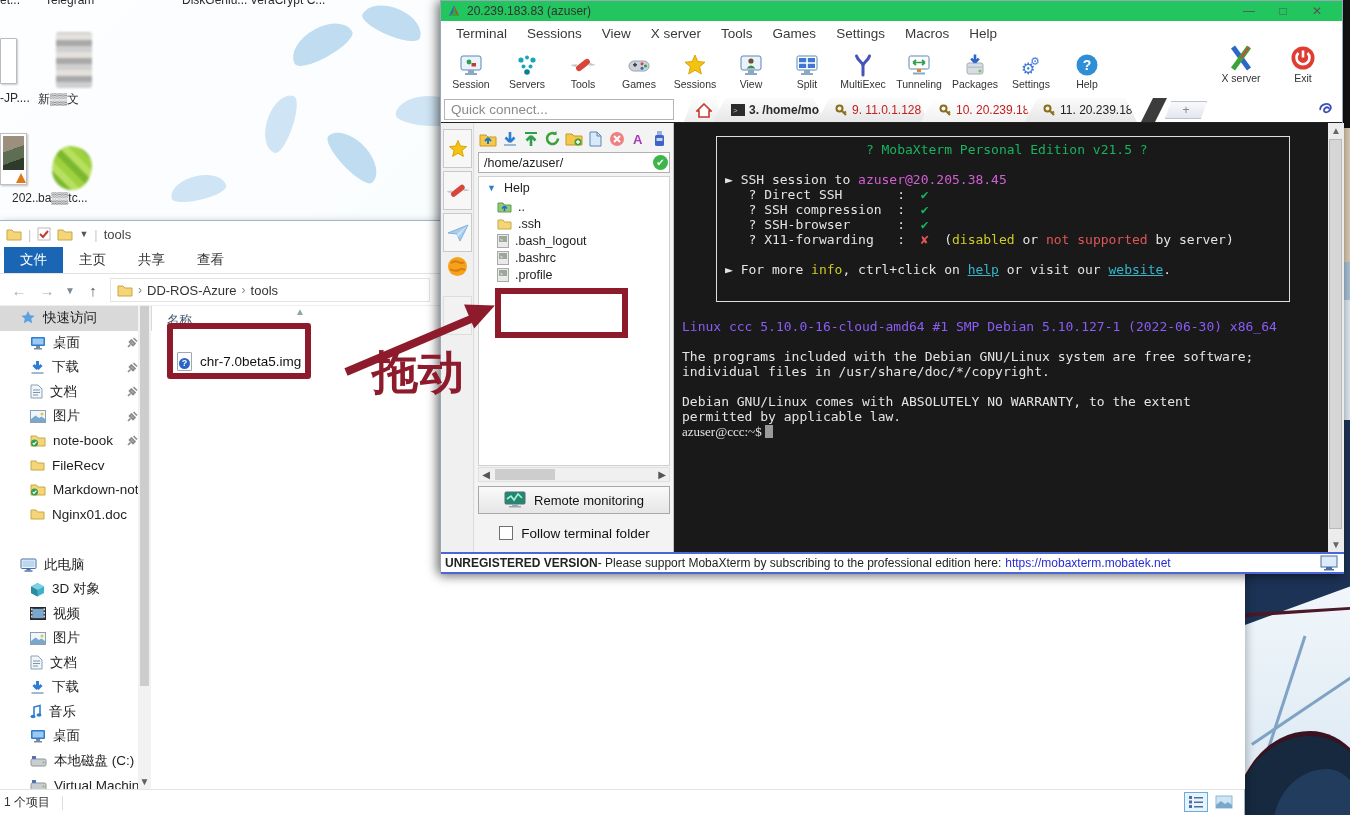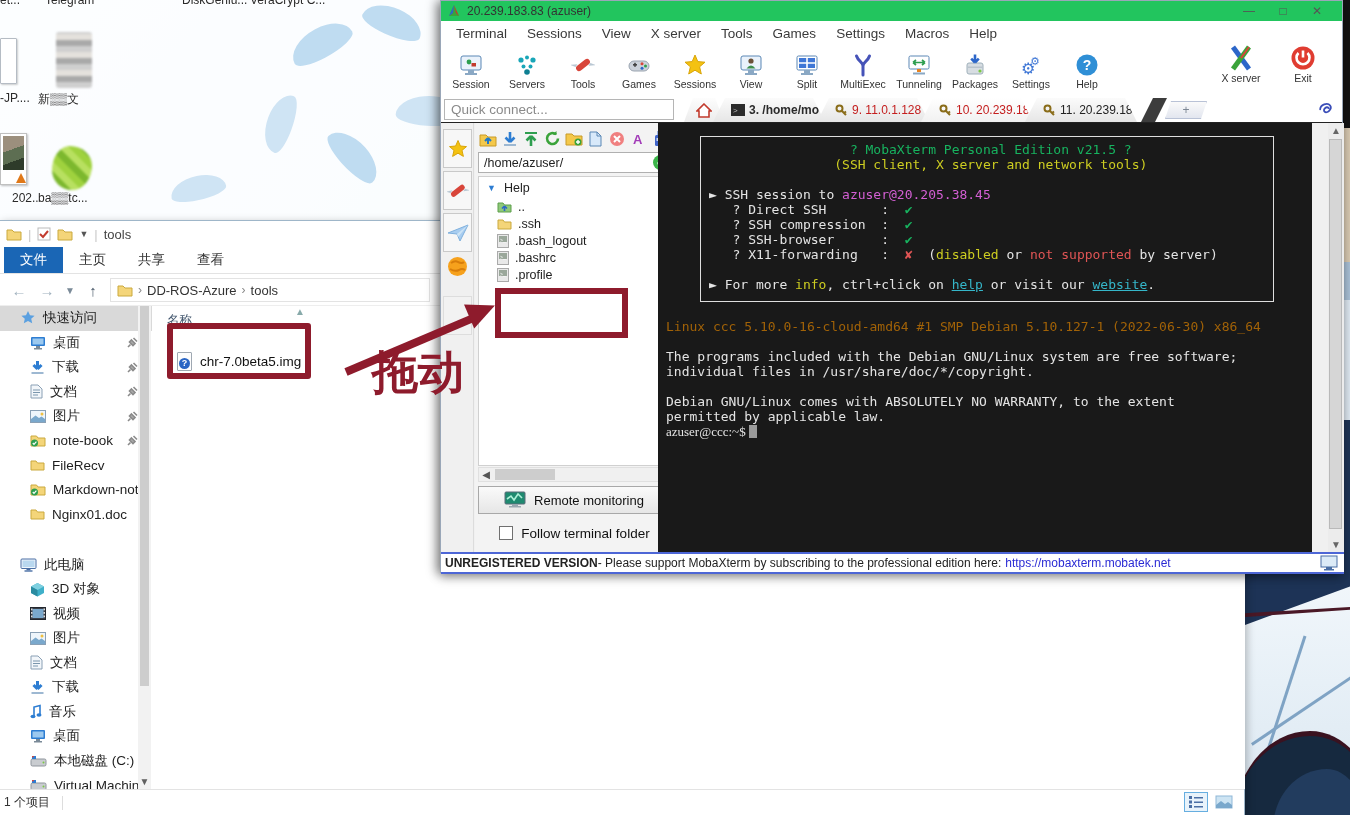--- a/index.html
+++ b/index.html
@@ -102,21 +102,21 @@
 #fp-tree{position:absolute;left:3px;top:53px;width:192px;height:290px;background:#fff;border:1px solid #d0d0d0}
 #fp-tree .hdr{display:flex;align-items:center;gap:8px;padding:4px 0 3px 8px;font-size:12.5px;color:#222}
 .fentry{display:flex;align-items:center;gap:6px;height:17px;padding-left:18px;font-size:12.5px;color:#1c1c1c;white-space:nowrap}
 #fp-hscroll{position:absolute;left:3px;top:344px;width:192px;height:15px;background:#f0f0f0;border:1px solid #e0e0e0;display:flex;align-items:center}
 #fp-hscroll .ar{width:14px;text-align:center;color:#555;font-size:10px}
 #fp-hscroll .thumb{width:60px;height:11px;background:#cdcdcd;margin-left:2px}
 #fp-hscroll .ar.right{margin-left:auto}
 #remote-btn{position:absolute;left:3px;top:363px;width:192px;height:28px;border:1px solid #a8a8a8;background:linear-gradient(#fafafa,#e6e6e6);display:flex;align-items:center;justify-content:center;gap:8px;font-size:13px;color:#111}
 #follow-row{position:absolute;left:0px;top:398px;width:199px;height:24px;display:flex;align-items:center;justify-content:center;gap:8px;font-size:13.5px;color:#111}
 #follow-row .cb{width:14px;height:14px;border:1px solid #707070;background:#fff}
-#terminal{position:absolute;left:217px;top:0;width:654px;height:429px;background:#191919;overflow:hidden}
+#terminal{position:absolute;left:233px;top:0;width:654px;height:429px;background:#191919;overflow:hidden}
 .tline{white-space:pre;font-family:"DejaVu Sans Mono","DejaVu Sans",monospace;font-size:13px;line-height:15px;color:#e4e4e4}
 .tline .u{text-decoration:underline}
 #banner{position:absolute;left:42px;top:13px;width:574px;height:166px;border:1px solid #dedede;padding:5px 8px}
 #termbody{position:absolute;left:8px;top:196px}
 .cursor{display:inline-block;width:8px;height:13px;background:#9a9a9a;vertical-align:-2px}
 #termscroll{position:absolute;left:887px;top:0;width:16px;height:429px;background:#ececec}
 #termscroll .thumb{position:absolute;left:1px;top:16px;width:13px;height:390px;background:#d6d6d6;border:1px solid #b9b9b9}
 #termscroll .ar{position:absolute;left:0;width:16px;text-align:center;color:#666;font-size:10px}
 #mx-status{position:absolute;left:0;top:551px;width:903px;height:22px;background:#fff;border-top:2px solid #4d66d6;border-bottom:2px solid #4d66d6;display:flex;align-items:center;font-size:12px;color:#222;padding-left:4px;white-space:nowrap}
 #mx-status b{font-size:12px}
@@ -896,32 +896,31 @@
           <span>Remote monitoring</span>
         </div>
         <div id="follow-row">
           <span class="cb"></span>
           <span>Follow terminal folder</span>
         </div>
       </div>
       <div id="terminal">
         <div id="banner">
             <div class="tline"><span style="color: rgb(23, 179, 95);">                  ? MobaXterm Personal Edition v21.5 ?</span></div>
-            <div class="tline"><span style="color: rgb(205, 205, 33);">                (SSH client, X server and network tools)</span></div>
             <div class="tline">&nbsp;</div>
             <div class="tline"><span style="color: rgb(228, 228, 228);">► SSH session to </span><span style="color: rgb(212, 95, 212);">azuser@20.205.38.45</span></div>
             <div class="tline"><span style="color: rgb(228, 228, 228);">   ? Direct SSH       :  </span><span style="color: rgb(23, 179, 95);">✔</span></div>
             <div class="tline"><span style="color: rgb(228, 228, 228);">   ? SSH compression  :  </span><span style="color: rgb(23, 179, 95);">✔</span></div>
             <div class="tline"><span style="color: rgb(228, 228, 228);">   ? SSH-browser      :  </span><span style="color: rgb(23, 179, 95);">✔</span></div>
             <div class="tline"><span style="color: rgb(228, 228, 228);">   ? X11-forwarding   :  </span><span style="color: rgb(224, 85, 85);">✘</span><span style="color: rgb(228, 228, 228);">  (</span><span style="color: rgb(205, 205, 33);">disabled</span><span style="color: rgb(228, 228, 228);"> or </span><span style="color: rgb(224, 85, 85);">not supported</span><span style="color: rgb(228, 228, 228);"> by server)</span></div>
             <div class="tline">&nbsp;</div>
             <div class="tline"><span style="color: rgb(228, 228, 228);">► For more </span><span style="color: rgb(205, 205, 33);">info</span><span style="color: rgb(228, 228, 228);">, ctrl+click on </span><span class="u" style="color: rgb(53, 182, 201);">help</span><span style="color: rgb(228, 228, 228);"> or visit our </span><span class="u" style="color: rgb(53, 182, 201);">website</span><span style="color: rgb(228, 228, 228);">.</span></div>
           </div>
         <div id="termbody">
-            <div class="tline"><span style="color: #a16207;">Linux ccc 5.10.0-16-cloud-amd64 #1 SMP Debian 5.10.127-1 (2022-06-30) x86_64</span></div>
+            <div class="tline"><span style="color: #8b5cf6;">Linux ccc 5.10.0-16-cloud-amd64 #1 SMP Debian 5.10.127-1 (2022-06-30) x86_64</span></div>
             <div class="tline">&nbsp;</div>
             <div class="tline"><span style="color: rgb(228, 228, 228);">The programs included with the Debian GNU/Linux system are free software;</span></div>
             <div class="tline"><span style="color: rgb(228, 228, 228);">individual files in /usr/share/doc/*/copyright.</span></div>
             <div class="tline">&nbsp;</div>
             <div class="tline"><span style="color: rgb(228, 228, 228);">Debian GNU/Linux comes with ABSOLUTELY NO WARRANTY, to the extent</span></div>
             <div class="tline"><span style="color: rgb(228, 228, 228);">permitted by applicable law.</span></div>
             <div class="tline"><span style="color: rgb(228, 228, 228); font-family: Liberation Serif, serif;">azuser@ccc:~$ </span><span class="cursor"></span></div>
           </div>
       </div>
       <div id="termscroll">

